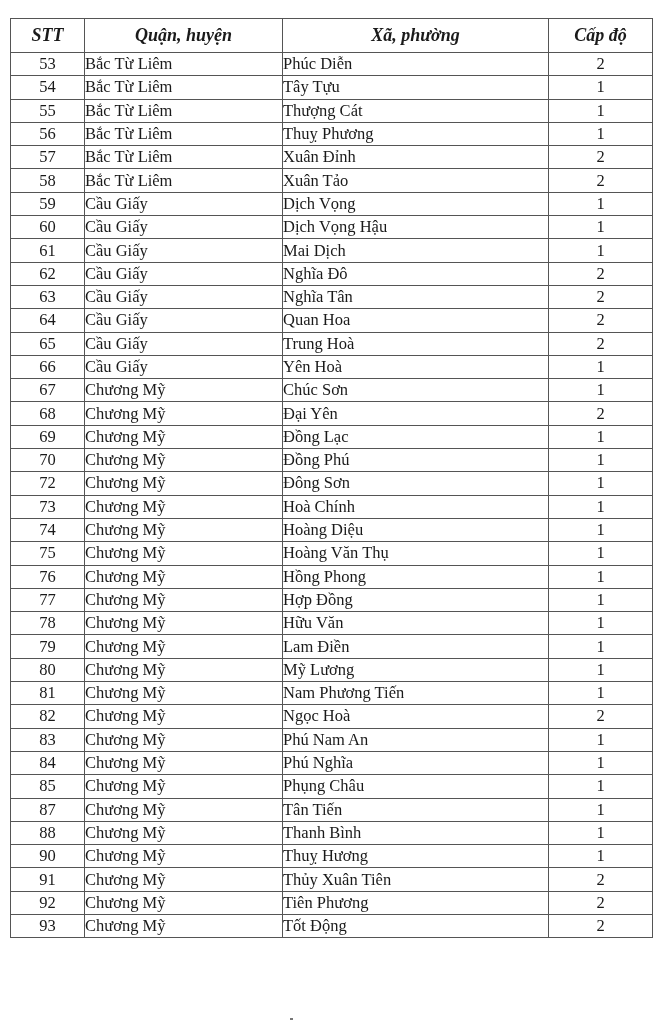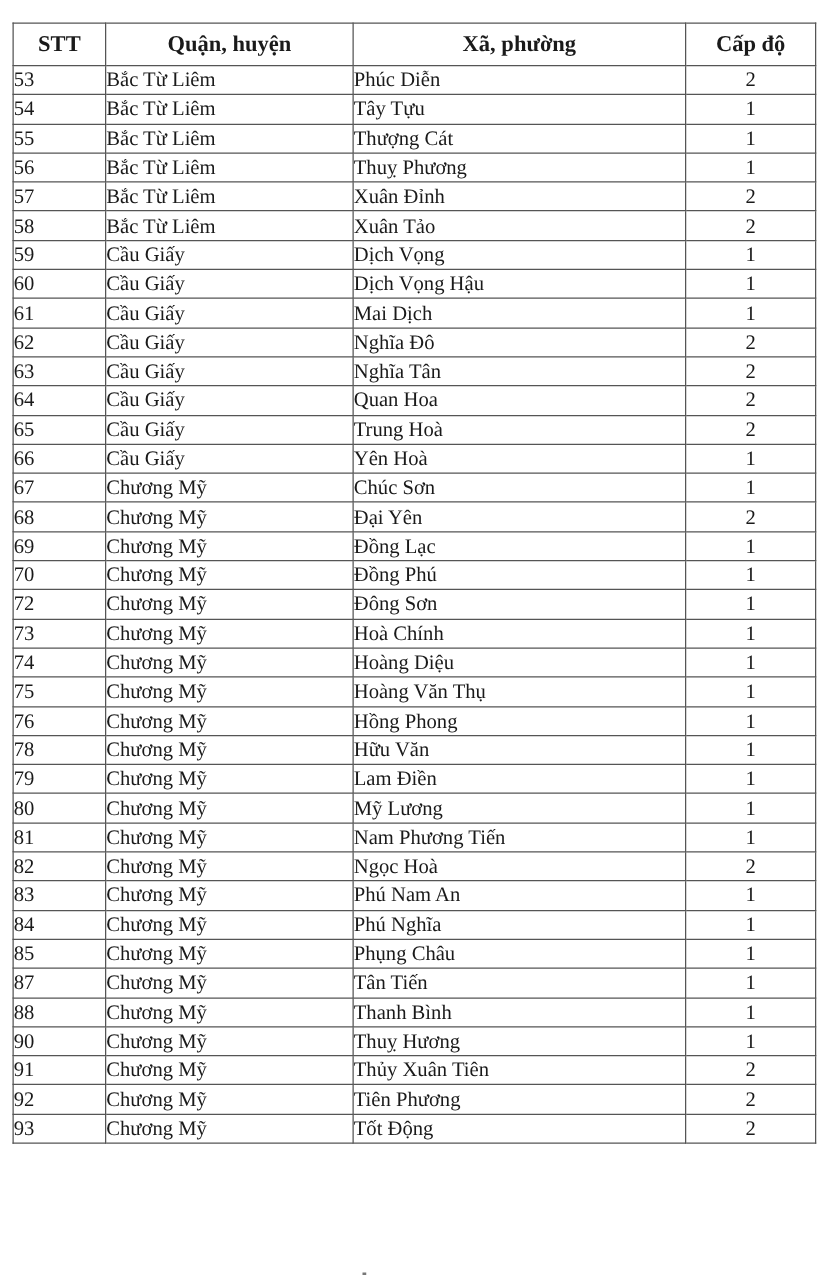--- a/index.html
+++ b/index.html
@@ -5,23 +5,23 @@
   html, body { margin: 0; padding: 0; background: #ffffff; }
   body { width: 660px; height: 1026px; position: relative; overflow: hidden;
          font-family: "Liberation Serif", "DejaVu Serif", serif; color: #1a1a1a; }
   table.grid { position: absolute; left: 10px; top: 18px; width: 642px;
                border-collapse: collapse; table-layout: fixed; }
   table.grid col.c-stt { width: 74px; }
   table.grid col.c-dist { width: 198px; }
   table.grid col.c-ward { width: 266px; }
   table.grid col.c-lvl { width: 104px; }
   table.grid th, table.grid td { border: 1px solid #555; padding: 0; white-space: nowrap; overflow: hidden; }
-  table.grid th { height: 33px; font-weight: bold; font-size: 18px; text-align: center; }
+  table.grid th { height: 33px; font-weight: bold; font-size: 18px; text-align: center; font-style: italic; }
   table.grid td { height: 22.3px; font-size: 16.5px; line-height: 22px; }
-  td.stt { }
+  td.stt { text-align: center; }
   td.dist, td.ward { text-align: left; padding-left: 6px; }
   td.lvl { text-align: center; }
   .dot { position: absolute; left: 290px; top: 1018px; width: 3px; height: 2px; background: #777; }
 </style>
 </head>
 <body>
 
 <table class="grid">
   <colgroup>
     <col class="c-stt">
@@ -170,20 +170,26 @@
         <td class="ward">Hoàng Văn Thụ</td>
         <td class="lvl">1</td>
       </tr>
       <tr>
         <td class="stt">76</td>
         <td class="dist">Chương Mỹ</td>
         <td class="ward">Hồng Phong</td>
         <td class="lvl">1</td>
       </tr>
       <tr>
+        <td class="stt">77</td>
+        <td class="dist">Chương Mỹ</td>
+        <td class="ward">Hợp Đồng</td>
+        <td class="lvl">1</td>
+      </tr>
+      <tr>
         <td class="stt">78</td>
         <td class="dist">Chương Mỹ</td>
         <td class="ward">Hữu Văn</td>
         <td class="lvl">1</td>
       </tr>
       <tr>
         <td class="stt">79</td>
         <td class="dist">Chương Mỹ</td>
         <td class="ward">Lam Điền</td>
         <td class="lvl">1</td>

